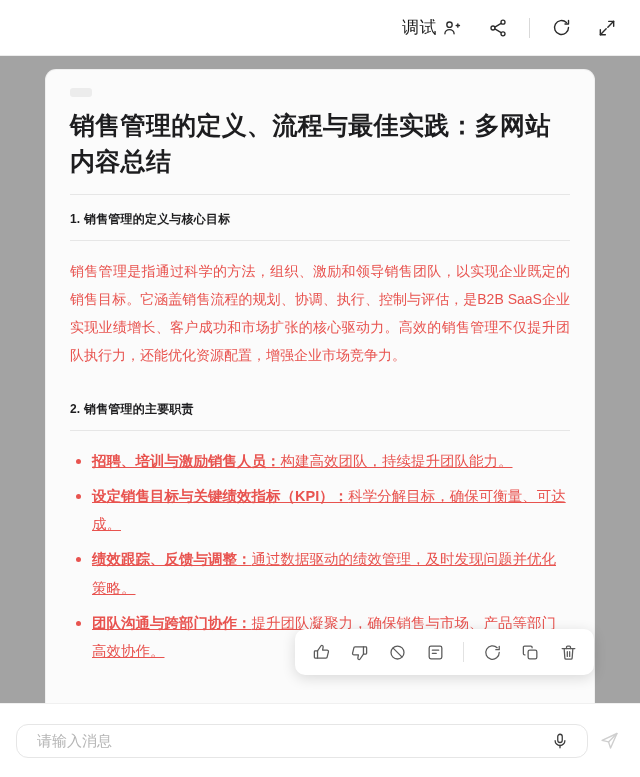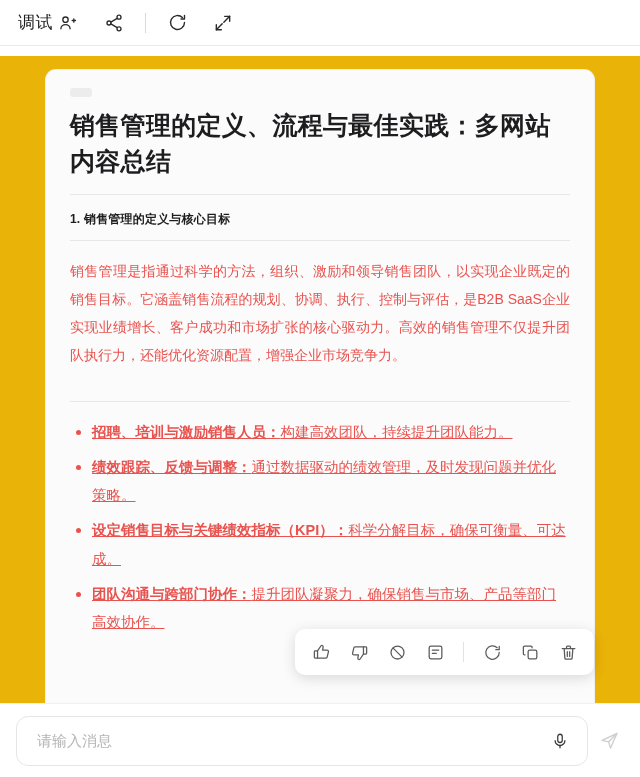--- a/index.html
+++ b/index.html
@@ -10,24 +10,24 @@
     width: 640px;
     height: 777px;
     background: #ffffff;
     font-family: "Liberation Sans", sans-serif;
     overflow: hidden;
     position: relative;
   }
 
   
   .topbar {
-    height: 46px;
-    display: flex;
-    align-items: center;
-    justify-content: flex-start;
+    height: 56px;
+    display: flex;
+    align-items: center;
+    justify-content: flex-end;
     padding: 0 18px 0 18px;
     box-sizing: border-box;
     background: #ffffff;
     border-bottom: 1px solid #ececec;
   }
   .topbar-title {
     font-size: 17px;
     color: #1b1b1b;
     font-weight: 400;
     letter-spacing: .5px;
@@ -52,21 +52,21 @@
     background: #d9d9d9;
   }
 
   
   .content-wrap {
     position: absolute;
     top: 56px;
     left: 0;
     right: 0;
     bottom: 74px;
-    background: #eab308;
+    background: #a3a3a3;
     overflow: hidden;
   }
   .card {
     position: absolute;
     top: 14px;
     left: 46px;
     right: 46px;
     bottom: 0;
     background: #fbfbfb;
     border-radius: 10px 10px 0 0;
@@ -177,21 +177,21 @@
     height: 74px;
     background: #ffffff;
     display: flex;
     align-items: center;
     padding: 0 16px;
     box-sizing: border-box;
     border-top: 1px solid #f0f0f0;
   }
   .input-shell {
     flex: 1;
-    height: 50px;
+    height: 34px;
     border: 1px solid #e6e6e6;
     border-radius: 12px;
     display: flex;
     align-items: center;
     padding: 0 12px 0 18px;
     box-sizing: border-box;
     background: #ffffff;
   }
   .msg-input {
     flex: 1;
@@ -273,31 +273,32 @@
 
     <div class="tiny-bar"></div>
 
     <h1 class="doc-title">销售管理的定义、流程与最佳实践：多网站内容总结</h1>
     <div class="hr"></div>
 
     <h2 class="doc-h2">1. 销售管理的定义与核心目标</h2>
     <div class="hr"></div>
     <p class="doc-p">销售管理是指通过科学的方法，组织、激励和领导销售团队，以实现企业既定的销售目标。它涵盖销售流程的规划、协调、执行、控制与评估，是B2B SaaS企业实现业绩增长、客户成功和市场扩张的核心驱动力。高效的销售管理不仅提升团队执行力，还能优化资源配置，增强企业市场竞争力。</p>
 
+    <h2 class="doc-h2">2. 销售管理的主要职责</h2>
     <div class="hr"></div>
 
     <ul class="doc-list">
       <li>
         <span class="li-strong">招聘、培训与激励销售人员：</span><span>构建高效团队，持续提升团队能力。</span>
       </li>
       <li>
-        <span class="li-strong">绩效跟踪、反馈与调整：</span><span>通过数据驱动的绩效管理，及时发现问题并优化策略。</span>
+        <span class="li-strong">设定销售目标与关键绩效指标（KPI）：</span><span>科学分解目标，确保可衡量、可达成。</span>
       </li>
       <li>
-        <span class="li-strong">设定销售目标与关键绩效指标（KPI）：</span><span>科学分解目标，确保可衡量、可达成。</span>
+        <span class="li-strong">绩效跟踪、反馈与调整：</span><span>通过数据驱动的绩效管理，及时发现问题并优化策略。</span>
       </li>
       <li>
         <span class="li-strong">团队沟通与跨部门协作：</span><span>提升团队凝聚力，确保销售与市场、产品等部门高效协作。</span>
       </li>
     </ul>
 
   </div>
 
   <div class="float-toolbar">
 

